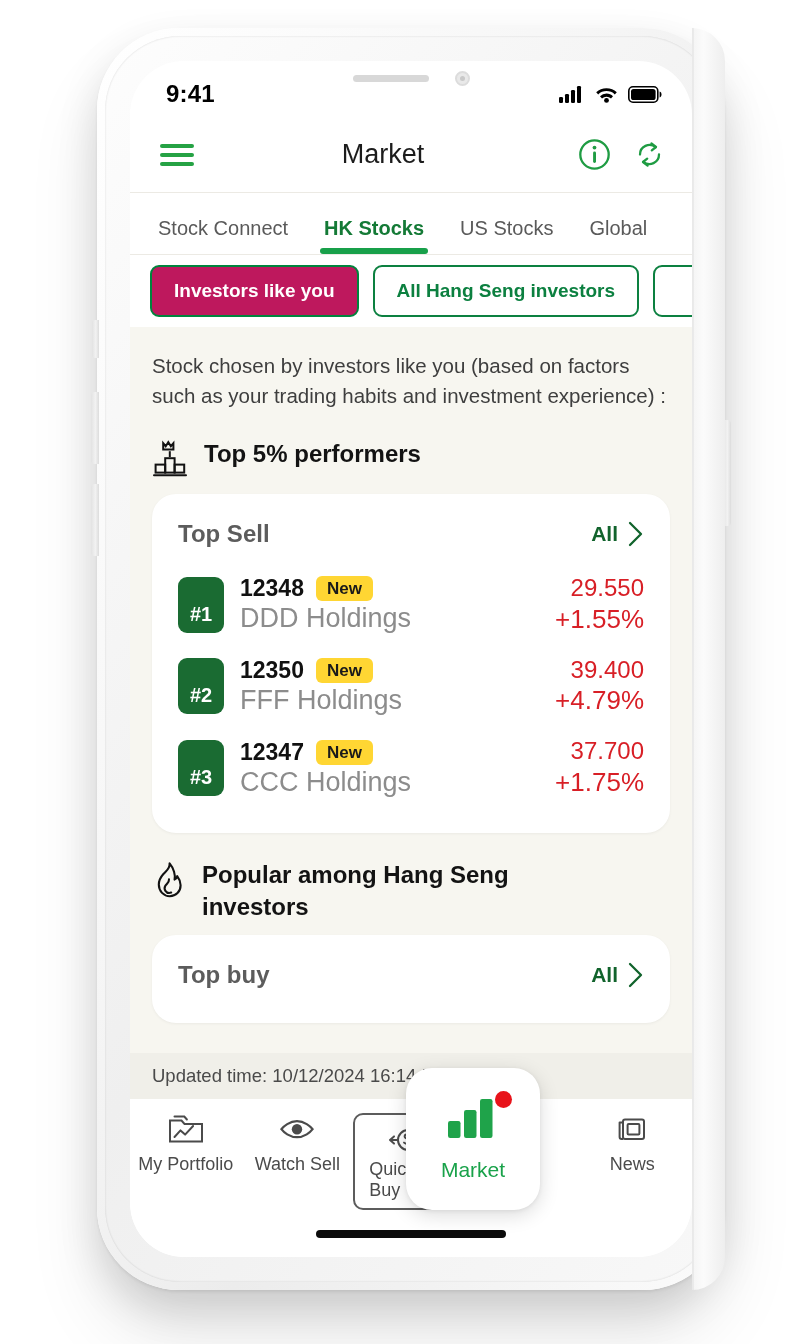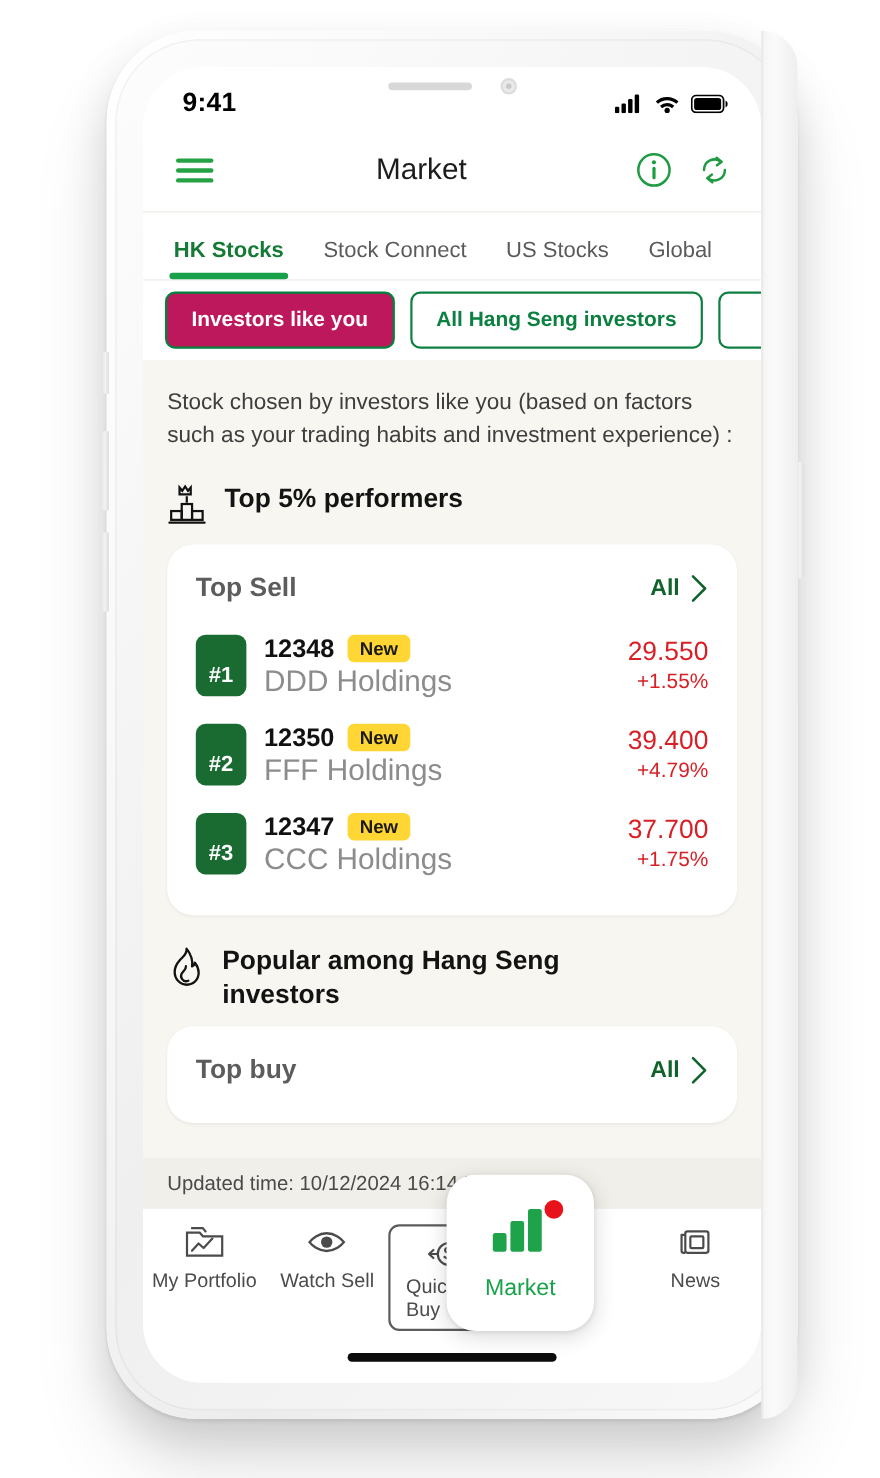--- a/index.html
+++ b/index.html
@@ -340,21 +340,21 @@
     flex: 0 0 auto;
     text-align: right;
   }
   .price {
     font-size: 24px;
     color: #d81f26;
     font-weight: 400;
     line-height: 1.12;
   }
   .change {
-    font-size: 19px;
+    font-size: 26px;
     color: #d81f26;
     margin-top: 2px;
   }
 
   
   .updated-bar {
     position: absolute;
     left: 0; right: 0; bottom: 158px;
     height: 46px;
     background: #f0efe9;
@@ -525,22 +525,22 @@
         <svg width="33" height="33" viewBox="0 0 33 33">
           <path d="M7 16.5a9.5 9.5 0 0 1 15.6-7.3" fill="none" stroke="#1f9c43" stroke-width="2.3" stroke-linecap="round"></path>
           <path d="M26 16.5a9.5 9.5 0 0 1-15.6 7.3" fill="none" stroke="#1f9c43" stroke-width="2.3" stroke-linecap="round"></path>
           <path d="M18.4 5.4l4.6 3.6-4.2 3.3" fill="none" stroke="#1f9c43" stroke-width="2.3" stroke-linecap="round" stroke-linejoin="round"></path>
           <path d="M14.6 27.6L10 24l4.2-3.3" fill="none" stroke="#1f9c43" stroke-width="2.3" stroke-linecap="round" stroke-linejoin="round"></path>
         </svg>
       </div>
     </div>
 
     <div class="tabs">
+      <div class="tab">Stock Connect</div>
       <div class="tab active">HK Stocks</div>
-      <div class="tab">Stock Connect</div>
       <div class="tab">US Stocks</div>
       <div class="tab">Global</div>
     </div>
 
     <div class="chips">
       <div class="chip selected">Investors like you</div>
       <div class="chip">All Hang Seng investors</div>
       <div class="chip partial"></div>
     </div>
 

